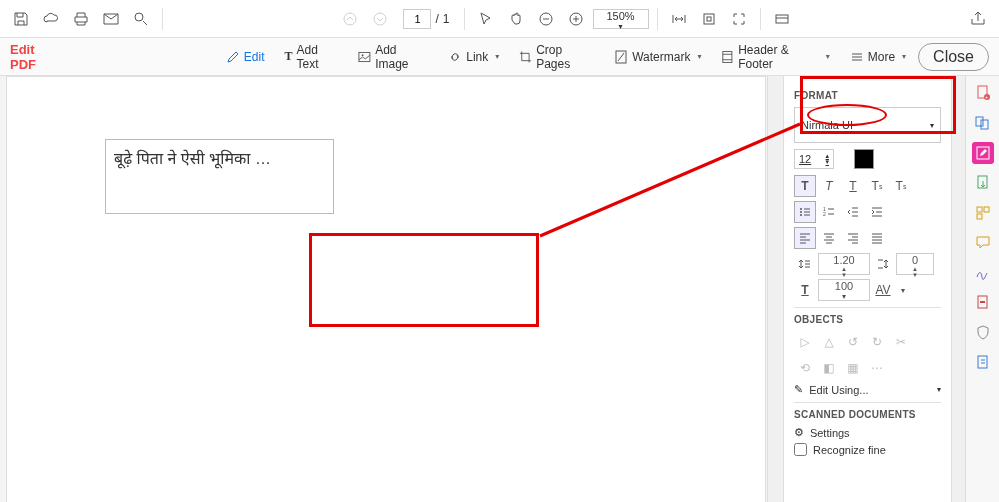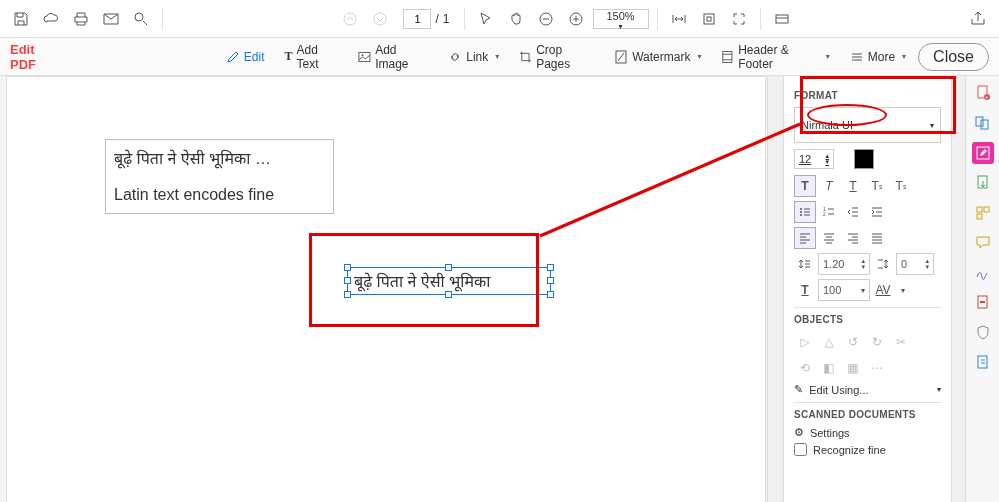--- a/index.html
+++ b/index.html
@@ -36,21 +36,21 @@
 .vscroll { width:16px; background:#f0f0f0; border-left:1px solid #ddd; }
 .right-panel { width:168px; background:#fff; border-left:1px solid #ddd; padding:8px 10px; overflow:hidden; position:relative; }
 .right-panel h4 { font-size:10px; font-weight:700; color:#555; letter-spacing:0.3px; margin:6px 0 6px; text-transform:uppercase; }
 .font-sel { width:100%; height:36px; border:1px solid #ccc; display:flex; align-items:center; justify-content:space-between; padding:0 6px; font-size:11px; cursor:pointer; margin-bottom:6px; }
 .size-row { display:flex; align-items:flex-start; gap:20px; margin-bottom:6px;text-decoration:underline; }
 .size-row .num { width:40px; height:20px; border:1px solid #ccc; font-size:11px; display:flex; align-items:center; justify-content:space-between; padding:0 4px; }
 .size-row .swatch { width:20px; height:20px; border:1px solid #999; background:#000; cursor:pointer; }
 .tool-row { display:flex; gap:2px; margin-bottom:4px; flex-wrap:wrap; }
 .tool-row .tb { width:22px; height:22px; display:flex; align-items:center; justify-content:center; cursor:pointer; color:#555; font-size:12px; border:1px solid transparent; }
 .tool-row .tb.sel { border:1px solid #aaa; background:#eef; }
-.tool-row .wide { width:52px; justify-content:space-between; padding:0 4px; font-size:11px; border:1px solid #ccc; }
+.tool-row .wide { width:52px; justify-content:space-between; padding:0 4px; font-size:11px; border:1px solid #ccc;flex-direction:column; }
 .section-div { height:1px; background:#e0e0e0; margin:6px 0; }
 .edit-using { display:flex; align-items:center; gap:6px; font-size:11px; cursor:pointer; margin-top:4px; }
 .chk-row { display:flex; align-items:center; gap:6px; font-size:11px; margin-top:4px; }
 .right-rail { width:34px; background:#f7f7f7; border-left:1px solid #ddd; display:flex; flex-direction:column; align-items:center; padding-top:6px; gap:8px; }
 .right-rail .ri { width:22px; height:22px; display:flex; align-items:center; justify-content:center; cursor:pointer; border-radius:3px; }
 .right-rail .ri.active { background:#e930a0; color:#fff; }
 svg { display:block; }
 </style>
 </head>
 <body>
@@ -218,32 +218,20 @@
       <span>More</span>
     </div>
   <div class="close">Close</div>
 </div>
 
 <div class="main">
   <div class="doc-area">
     <div class="doc-canvas">
       <div class="text-frame">
         <div>बूढ़े पिता ने ऐसी भूमिका …</div>
-        <div class="l2">Latin text encodes fine</div>
-      </div>
-      <div class="sel-frame">
-        <span>बूढ़े पिता ने ऐसी भूमिका</span>
-        <div class="handle h-tl"></div>
-        <div class="handle h-tm"></div>
-        <div class="handle h-tr"></div>
-        <div class="handle h-ml"></div>
-        <div class="handle h-mr"></div>
-        <div class="handle h-bl"></div>
-        <div class="handle h-bm"></div>
-        <div class="handle h-br"></div>
       </div>
     </div>
   </div>
   <div class="vscroll"></div>
 
   <div class="right-panel">
     <h4>FORMAT</h4>
     <div class="font-sel">
         <span>Nirmala UI</span>
         <span style="font-size:8px">▾</span>

